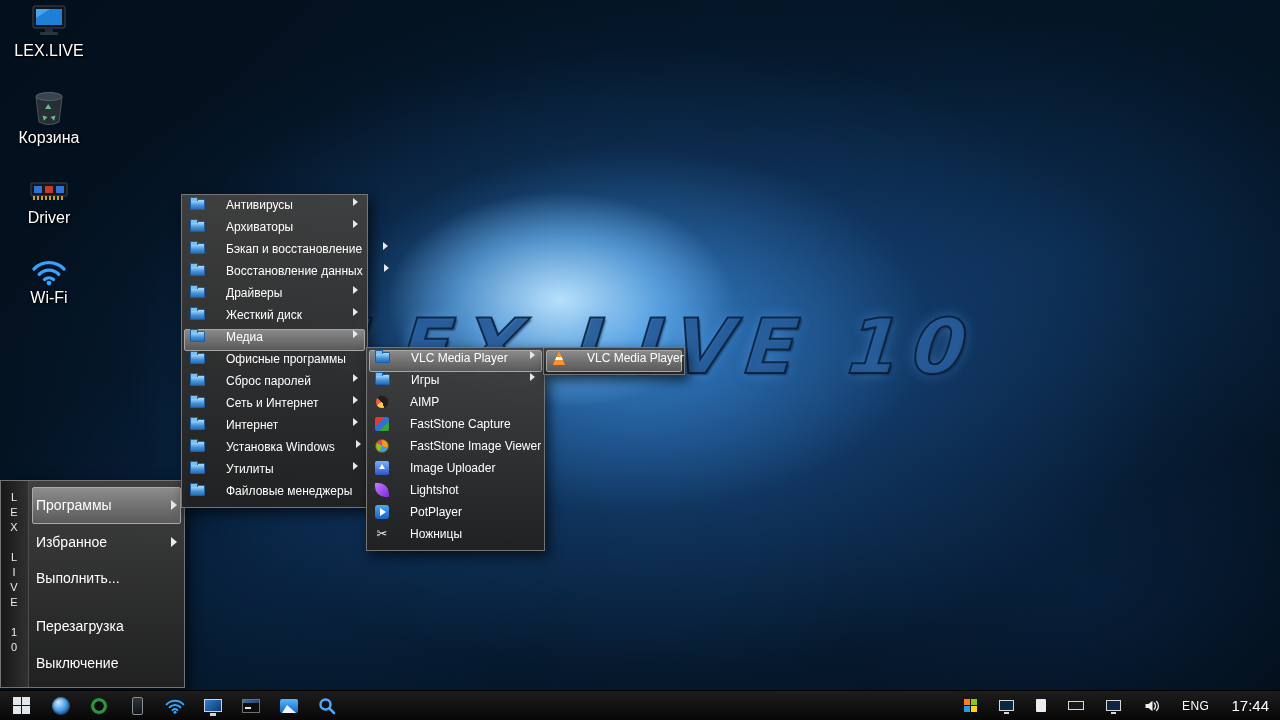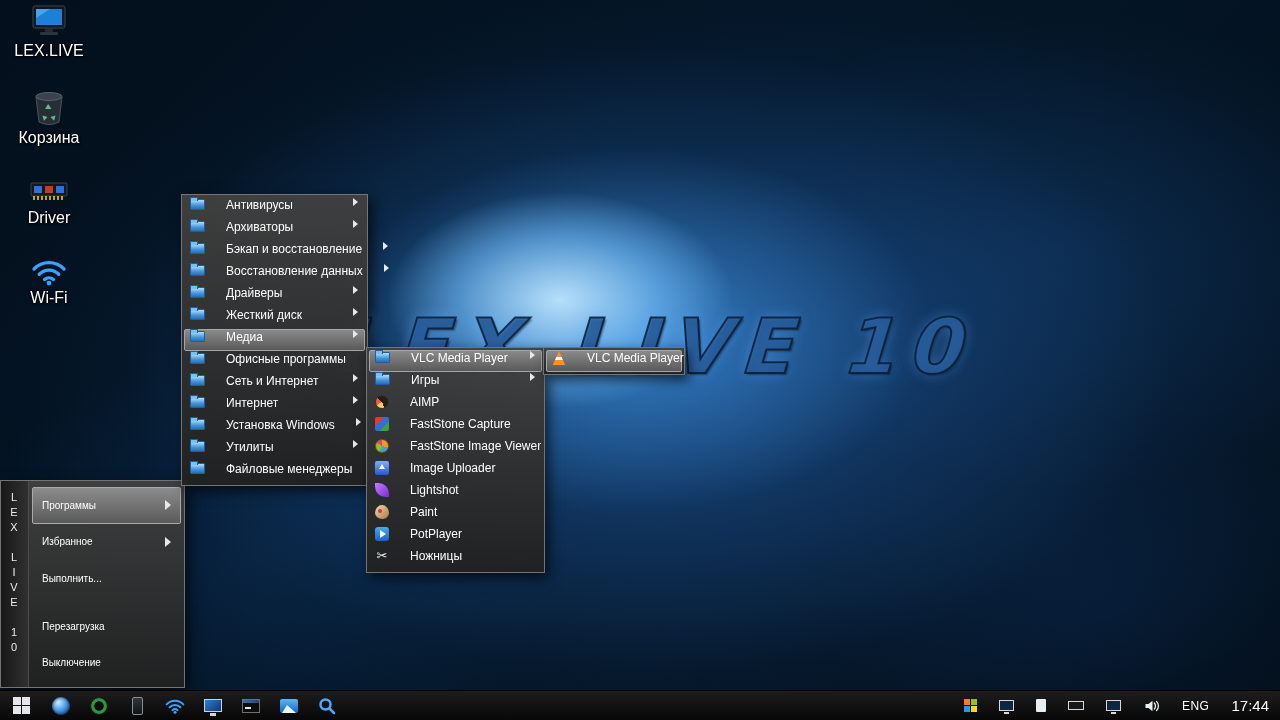--- a/index.html
+++ b/index.html
@@ -67,21 +67,21 @@
   .ai-vlc{clip-path:polygon(50% 0,94% 100%,6% 100%);
     background:linear-gradient(180deg,#ff8f2b 0 46%,#ffffff 46% 62%,#ff8f2b 62%);}
 
   
   #startmenu{left:0;top:480px;width:185px;height:208px;display:flex;padding:0;}
   #smside{width:28px;position:relative;background:linear-gradient(90deg,#181818,#303030);
     border-right:1px solid #4c4c4c;}
   #smside span{position:absolute;top:10px;left:7px;color:#ececec;font-size:11px;
     letter-spacing:3px;writing-mode:vertical-lr;text-orientation:upright;}
   #smitems{flex:1;padding:6px 3px;display:flex;flex-direction:column;}
-  .smi{display:flex;align-items:center;height:38px;padding:0 9px;color:#fff;font-size:10px;
+  .smi{display:flex;align-items:center;height:38px;padding:0 3px;color:#fff;font-size:14px;
     border:1px solid transparent;border-radius:2px;}
   .smi.sel{background:linear-gradient(180deg,#8c8c8c,#5a5a5a);border-color:#aaa;}
   .smi .arrow{border-left-width:6px;border-top-width:5px;border-bottom-width:5px;}
   .smsep{height:12px;}
 
   
   #programs-menu{left:181px;top:194px;width:187px;}
   #media-menu{left:366px;top:347px;width:179px;}
   #vlc-menu{left:543px;top:347px;width:142px;}
 
@@ -250,20 +250,25 @@
         <span>Медиа</span>
         <span class="arrow"></span>
       </div>
     <div class="mi">
         <span class="folder"></span>
         <span>Офисные программы</span>
         <span class="arrow"></span>
       </div>
     <div class="mi">
         <span class="folder"></span>
+        <span>Сброс паролей</span>
+        <span class="arrow"></span>
+      </div>
+    <div class="mi">
+        <span class="folder"></span>
         <span>Сеть и Интернет</span>
         <span class="arrow"></span>
       </div>
     <div class="mi">
         <span class="folder"></span>
         <span>Интернет</span>
         <span class="arrow"></span>
       </div>
     <div class="mi">
         <span class="folder"></span>
@@ -305,24 +310,20 @@
         <span class="ai ai-fsv"></span>
         <span>FastStone Image Viewer</span>
       </div>
     <div class="mi">
         <span class="ai ai-iu"></span>
         <span>Image Uploader</span>
       </div>
     <div class="mi">
         <span class="ai ai-ls"></span>
         <span>Lightshot</span>
-      </div>
-    <div class="mi">
-        <span class="ai ai-paint"></span>
-        <span>Paint</span>
       </div>
     <div class="mi">
         <span class="ai ai-pot"></span>
         <span>PotPlayer</span>
       </div>
     <div class="mi">
         <span class="ai ai-scissors"></span>
         <span>Ножницы</span>
       </div>
   </div>

